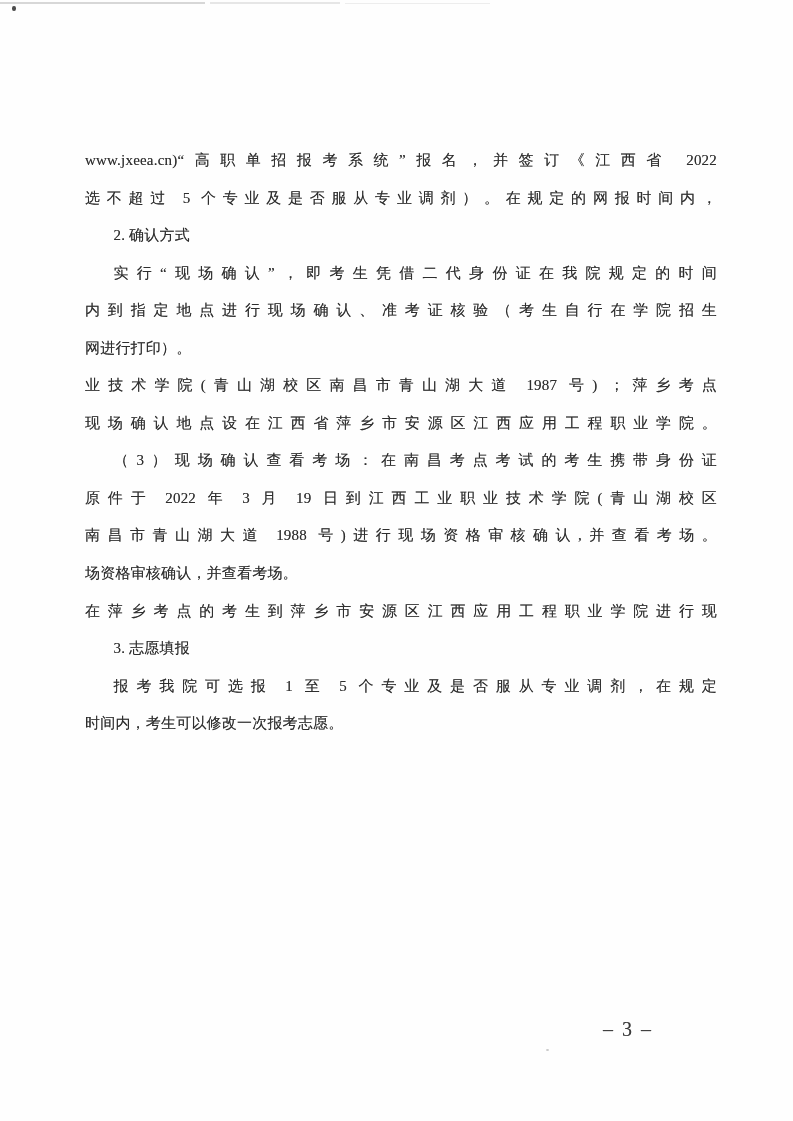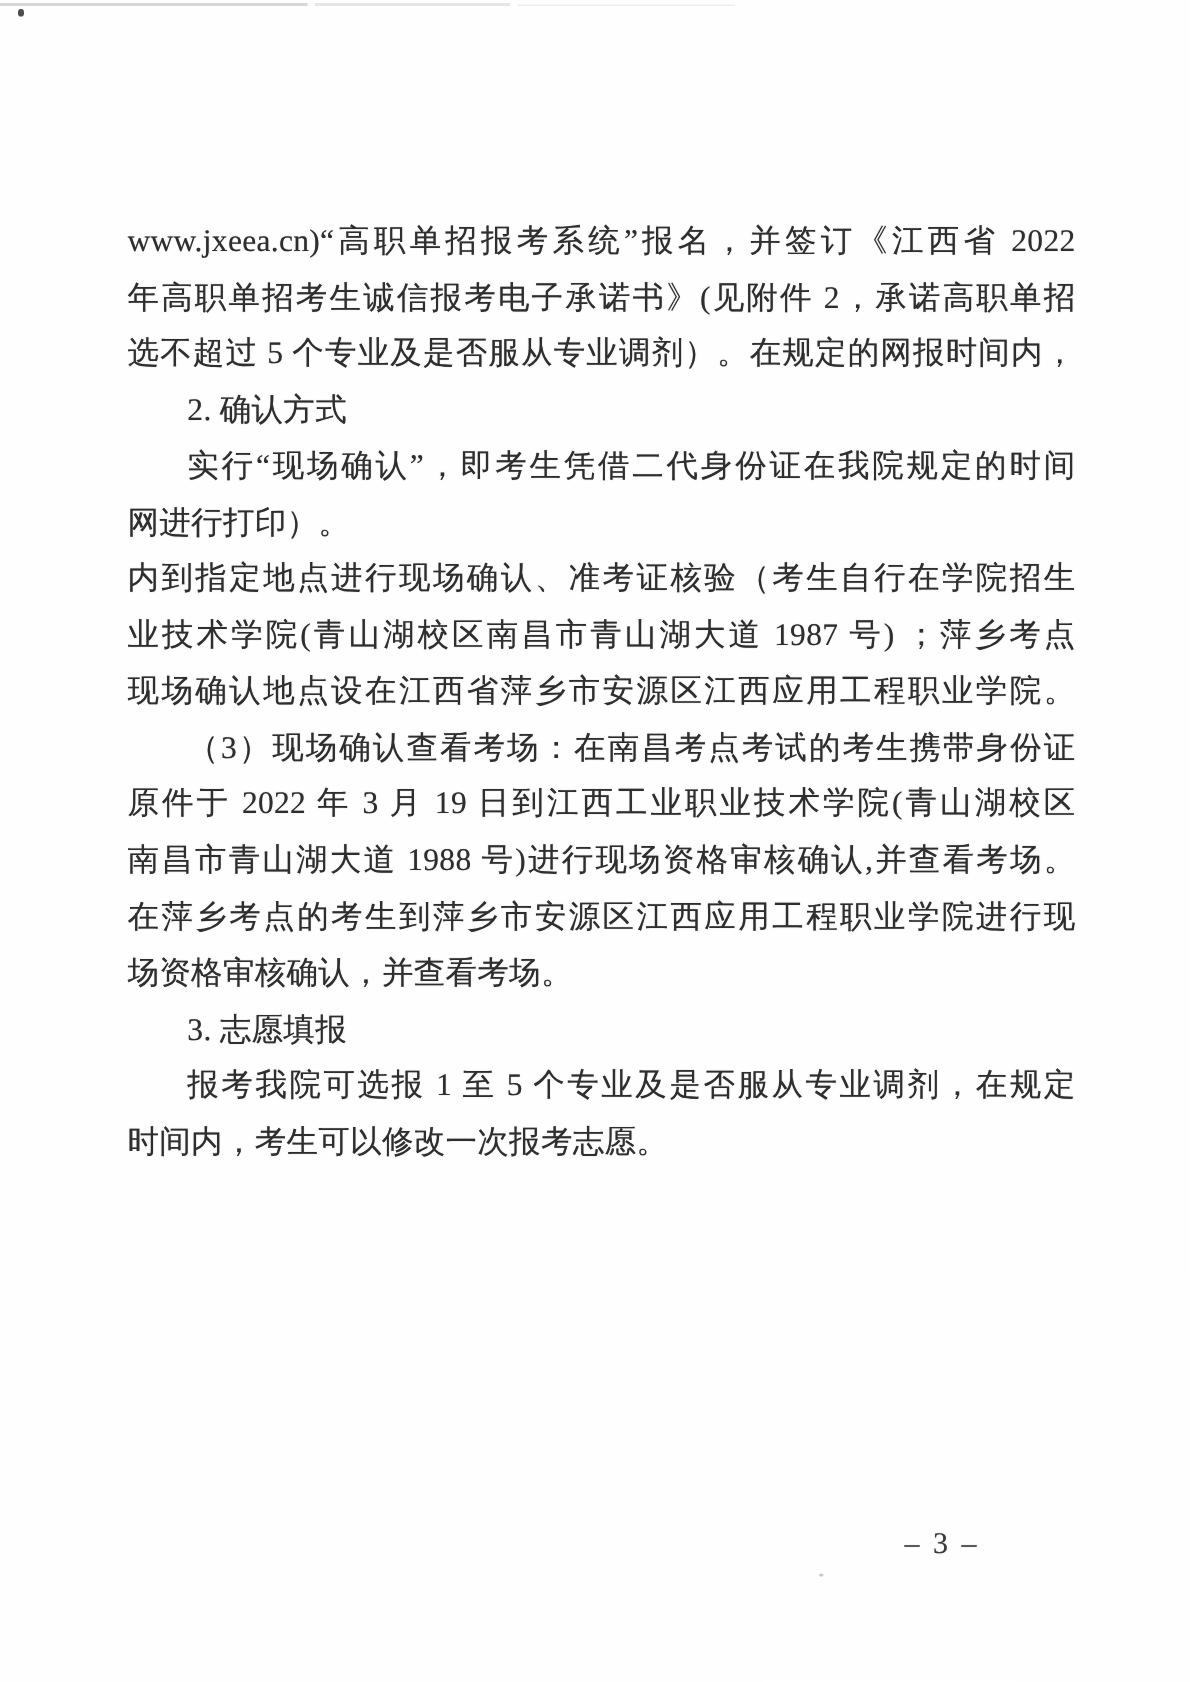--- a/index.html
+++ b/index.html
@@ -23,21 +23,21 @@
   .streak-c { left: 345px; top: 3px; width: 145px; height: 1px; background: #ededed; }
   .dot-a { left: 12px; top: 6px; width: 4px; height: 5px; background: #4d4d4d; border-radius: 45%; }
   .dot-b { left: 546px; top: 1049px; width: 3px; height: 2px; background: #c9c9c9; border-radius: 50%; }
 
   
   .text-block {
     position: absolute;
     left: 85px;
     top: 142px;
     width: 632px;
-    font-size: 21px;
+    font-size: 15px;
     letter-spacing: 0.2px;
     text-shadow: 0 0 0.6px rgba(45, 45, 45, 0.55);
   }
   .doc-line {
     height: 37.55px;
     line-height: 37.55px;
     overflow: hidden;
     text-align: justify;
     text-align-last: left;
   }
@@ -63,32 +63,31 @@
 
 <div class="page">
   <div class="artifact streak-a"></div>
   <div class="artifact streak-b"></div>
   <div class="artifact streak-c"></div>
   <div class="artifact dot-a"></div>
   <div class="artifact dot-b"></div>
 
   <div class="text-block">
       <div class="doc-line flush">www.jxeea.cn)“高职单招报考系统”报名，并签订《江西省 2022</div>
-      <div class="doc-line flush">年高职单招考生诚信报考电子承诺书》(见附件 2，承诺高职单招</div>
       <div class="doc-line flush">选不超过 5 个专业及是否服从专业调剂）。在规定的网报时间内，</div>
       <div class="doc-line indent">2. 确认方式</div>
       <div class="doc-line indent flush">实行“现场确认”，即考生凭借二代身份证在我院规定的时间</div>
+      <div class="doc-line flush">内到指定地点进行现场确认、准考证核验（考生自行在学院招生</div>
       <div class="doc-line">网进行打印）。</div>
-      <div class="doc-line flush">内到指定地点进行现场确认、准考证核验（考生自行在学院招生</div>
       <div class="doc-line flush">业技术学院(青山湖校区南昌市青山湖大道 1987 号) ；萍乡考点</div>
       <div class="doc-line flush">现场确认地点设在江西省萍乡市安源区江西应用工程职业学院。</div>
       <div class="doc-line indent flush">（3）现场确认查看考场：在南昌考点考试的考生携带身份证</div>
       <div class="doc-line flush">原件于 2022 年 3 月 19 日到江西工业职业技术学院(青山湖校区</div>
       <div class="doc-line flush">南昌市青山湖大道 1988 号)进行现场资格审核确认,并查看考场。</div>
+      <div class="doc-line">场资格审核确认，并查看考场。</div>
       <div class="doc-line flush">在萍乡考点的考生到萍乡市安源区江西应用工程职业学院进行现</div>
-      <div class="doc-line">场资格审核确认，并查看考场。</div>
       <div class="doc-line indent">3. 志愿填报</div>
       <div class="doc-line indent flush">报考我院可选报 1 至 5 个专业及是否服从专业调剂，在规定</div>
       <div class="doc-line">时间内，考生可以修改一次报考志愿。</div>
     </div>
 
   <div class="page-number">– 3 –</div>
 </div>
 
 </body></html>

